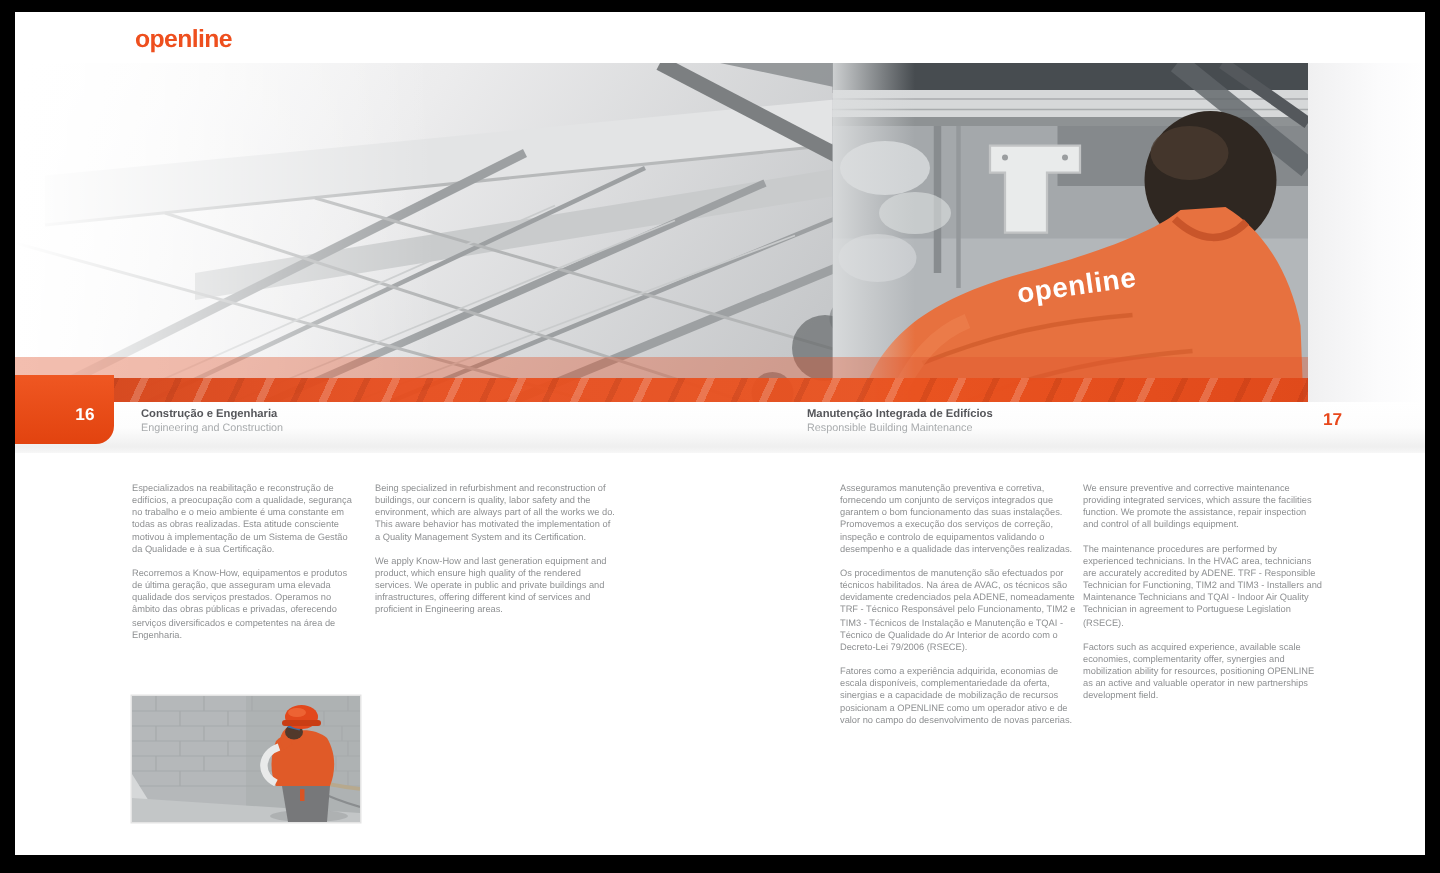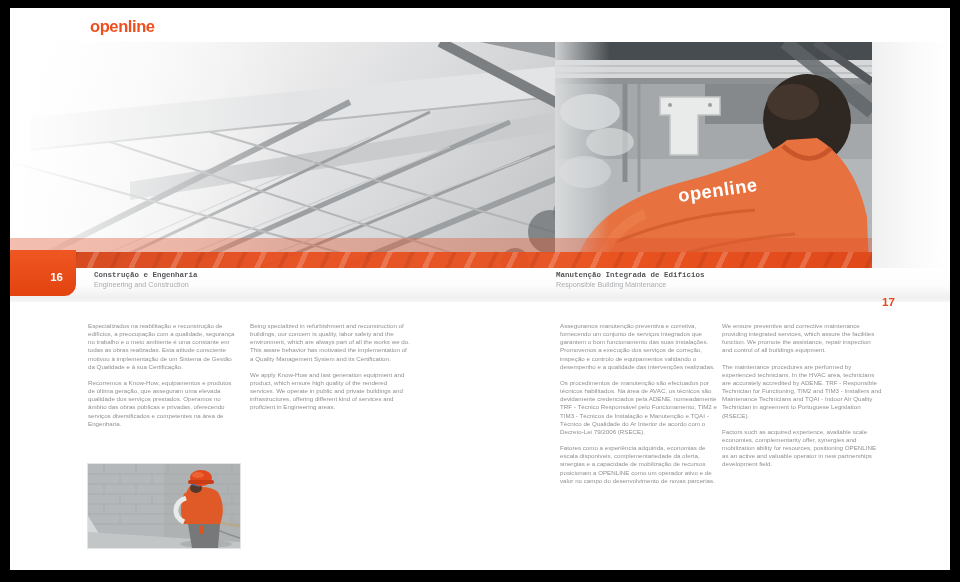--- a/index.html
+++ b/index.html
@@ -36,26 +36,26 @@
     opacity:.95;
   }
   
   .titlebar{
     position:absolute;left:0;top:260px;width:940px;height:34px;z-index:4;
     background:linear-gradient(180deg,#ffffff 0%,#fdfdfd 50%,#efefef 88%,#f7f7f7 100%);
     border-top-left-radius:10px;
   }
   .section-titles{position:absolute;top:3px;}
   .section-titles.left{left:84px;}
-  .section-titles.right{left:546px;}
-  .section-title{font-size:7.5px;font-weight:700;color:#55565a;line-height:9px;font-family:Liberation Mono, monospace;}
+  .section-titles.right{left:528px;}
+  .section-title{font-size:7.5px;font-weight:700;color:#55565a;line-height:9px;}
   .section-subtitle{font-size:7.2px;font-weight:400;color:#a8abad;line-height:9px;}
   .pagenum-right{
     position:absolute;left:872px;top:6px;
-    font-size:11.5px;font-weight:700;color:#e8481c;margin-top:22px;
+    font-size:11.5px;font-weight:700;color:#e8481c;
   }
   .tab16{
     position:absolute;left:0;top:242px;width:66px;height:46px;z-index:5;
     background:linear-gradient(180deg,#ef5722,#e2430f);
     border-bottom-right-radius:12px;
   }
   .tab16 .num{
     position:absolute;right:13px;top:21px;
     font-size:11.5px;font-weight:700;color:#ffffff;
   }

